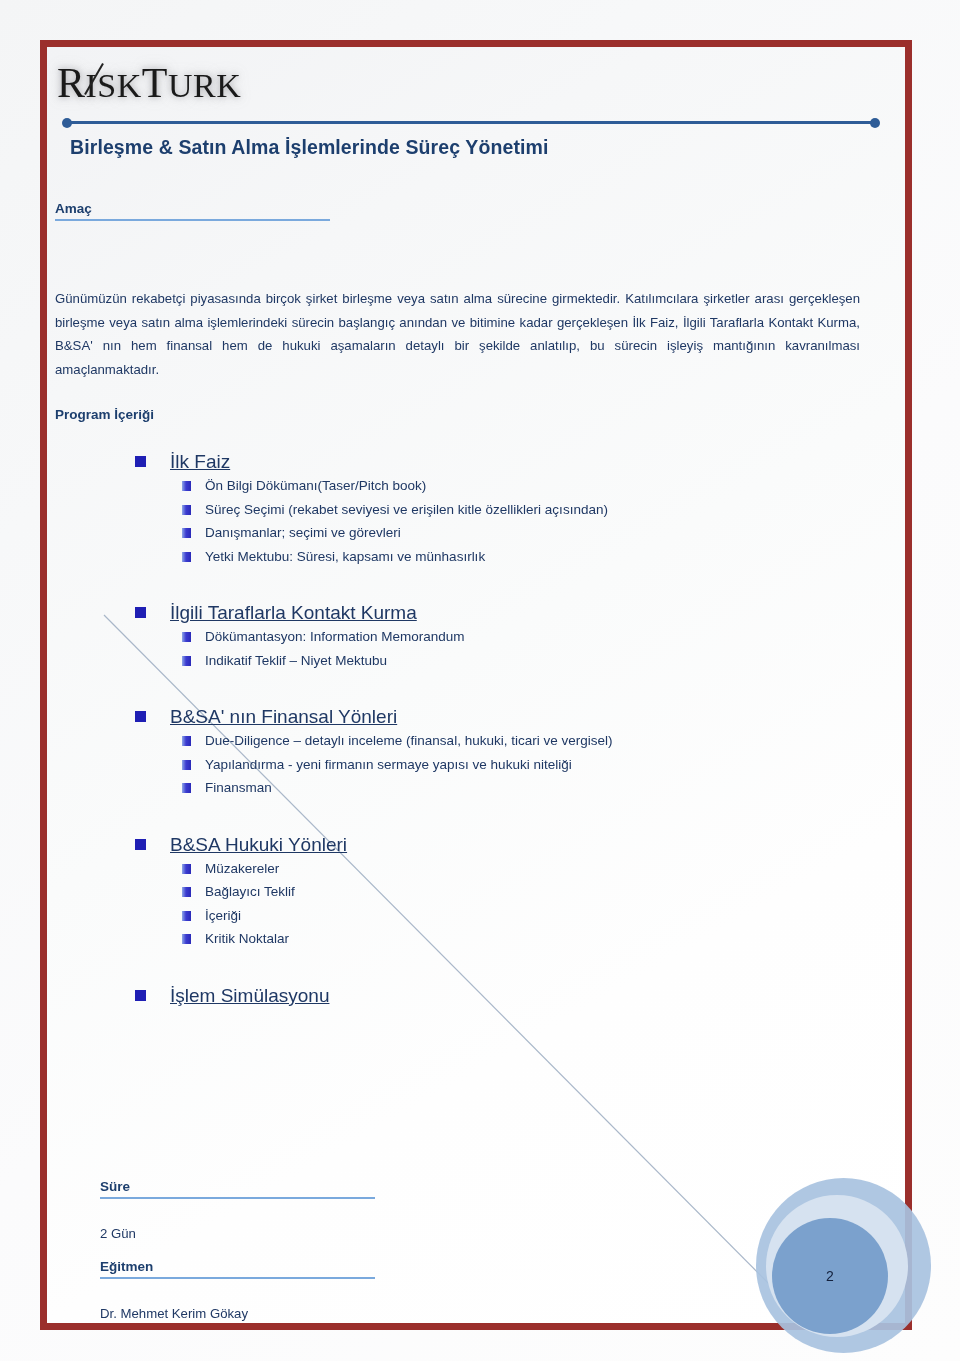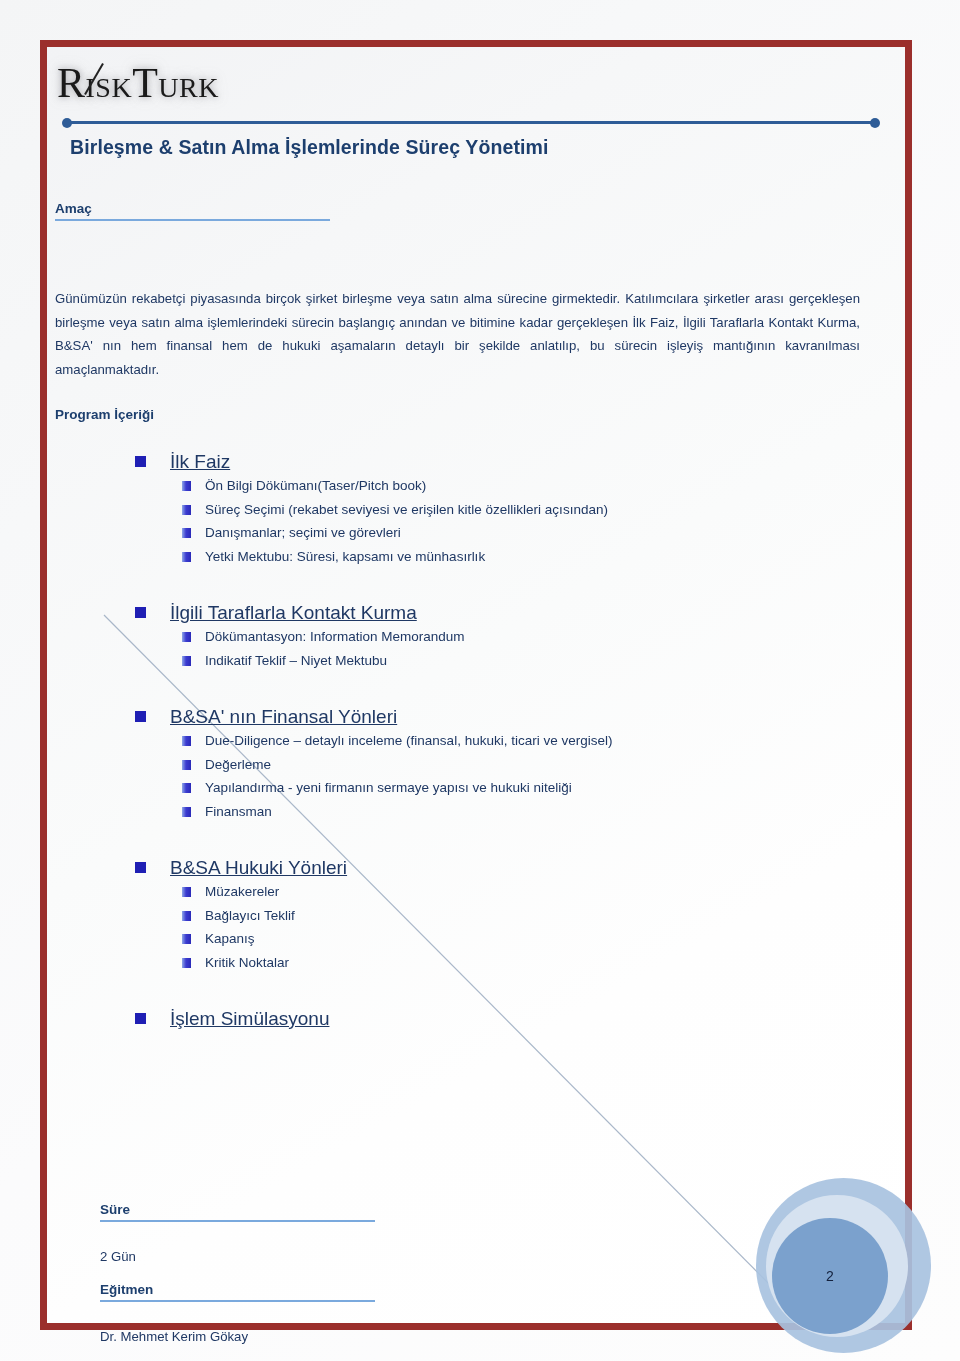--- a/index.html
+++ b/index.html
@@ -59,21 +59,21 @@
   .logo-text {
     font-family: "Liberation Serif", serif;
     font-size: 42px;
     letter-spacing: 0.5px;
     color: #1a1a1a;
     line-height: 56px;
     text-shadow: 0 0 6px rgba(120,120,125,0.55), 0 0 14px rgba(150,150,155,0.35);
     white-space: nowrap;
   }
   .logo-text .cap { font-size: 42px; }
-  .logo-text .sm  { font-size: 28px; }
+  .logo-text .sm  { font-size: 34px; }
   .logo-slash {
     position: absolute;
     left: 36px;
     top: 6px;
     width: 2px;
     height: 36px;
     background: #222;
     transform: rotate(30deg);
     transform-origin: 50% 50%;
   }
@@ -307,24 +307,20 @@
       <div class="b1">
         <span class="mk"></span>
         <span>B&amp;SA' nın Finansal Yönleri</span>
       </div>
       <div class="b2">
         <span class="mk"></span>
         <span>Due-Diligence – detaylı inceleme (finansal, hukuki, ticari ve vergisel)</span>
       </div>
       <div class="b2">
         <span class="mk"></span>
-        <span>Değerleme</span>
-      </div>
-      <div class="b2">
-        <span class="mk"></span>
         <span>Yapılandırma - yeni firmanın sermaye yapısı ve hukuki niteliği</span>
       </div>
       <div class="b2">
         <span class="mk"></span>
         <span>Finansman</span>
       </div>
     </div>
 
     <div style="height:33px"></div>
 
@@ -337,21 +333,21 @@
       <div class="b2">
         <span class="mk"></span>
         <span>Müzakereler</span>
       </div>
       <div class="b2">
         <span class="mk"></span>
         <span>Bağlayıcı Teklif</span>
       </div>
       <div class="b2">
         <span class="mk"></span>
-        <span>Kapanış</span>
+        <span>İçeriği</span>
       </div>
       <div class="b2">
         <span class="mk"></span>
         <span>Kritik Noktalar</span>
       </div>
     </div>
 
     <div style="height:33px"></div>
 
     

